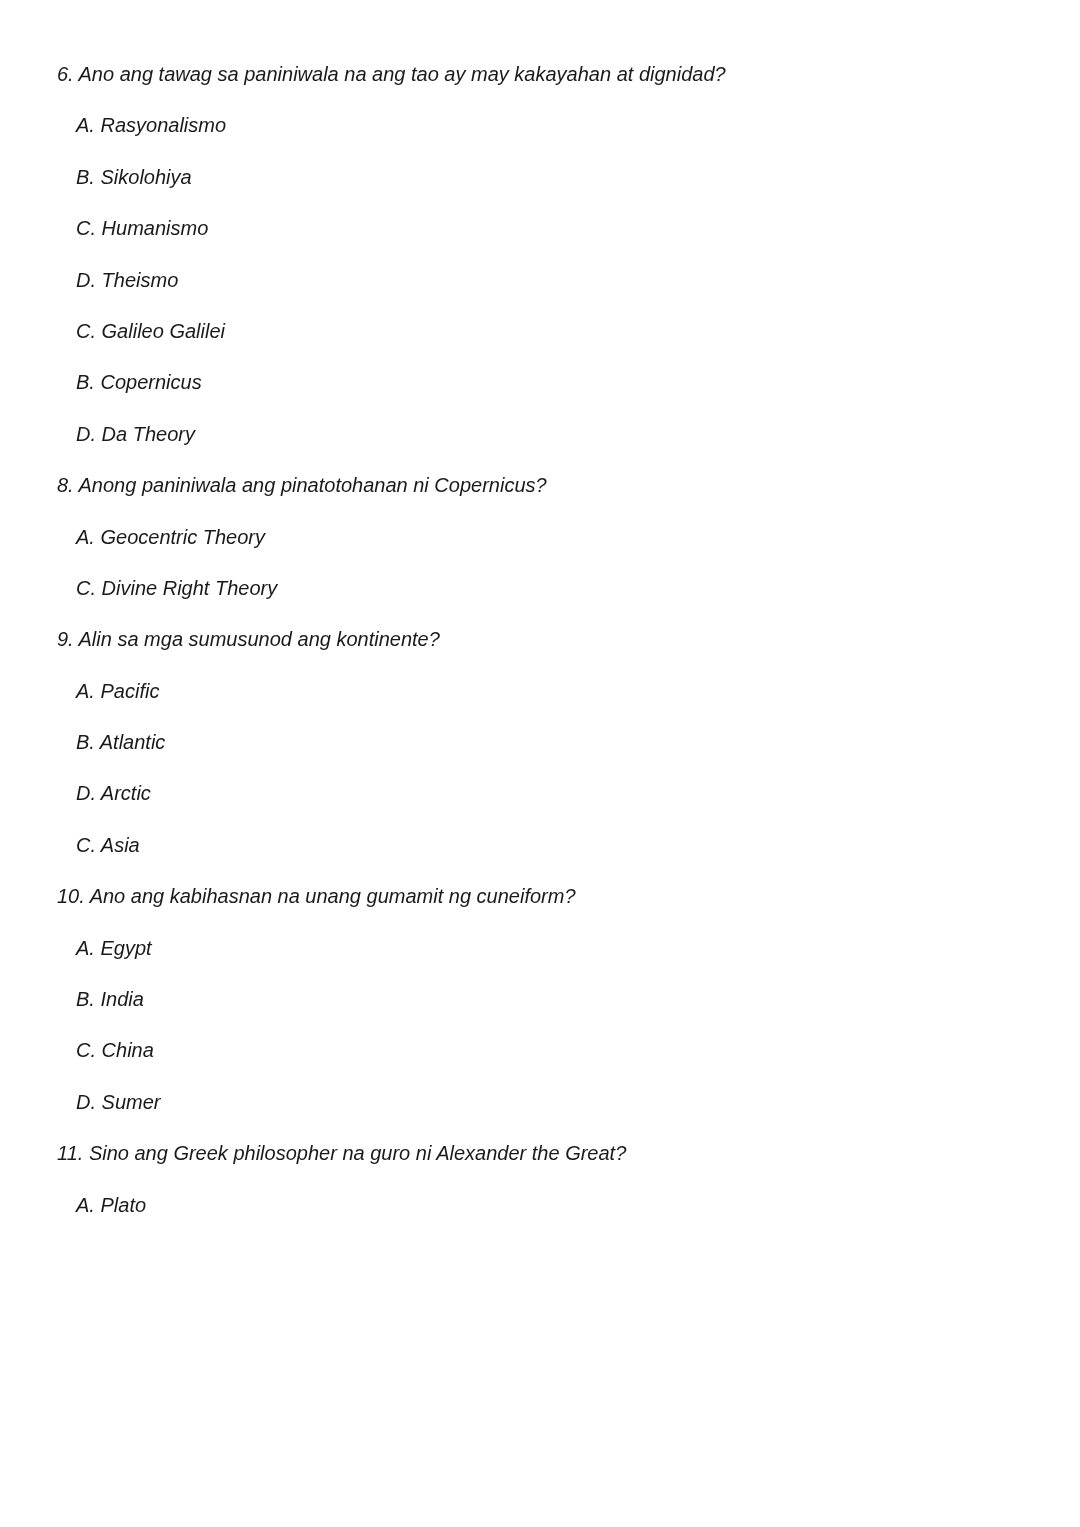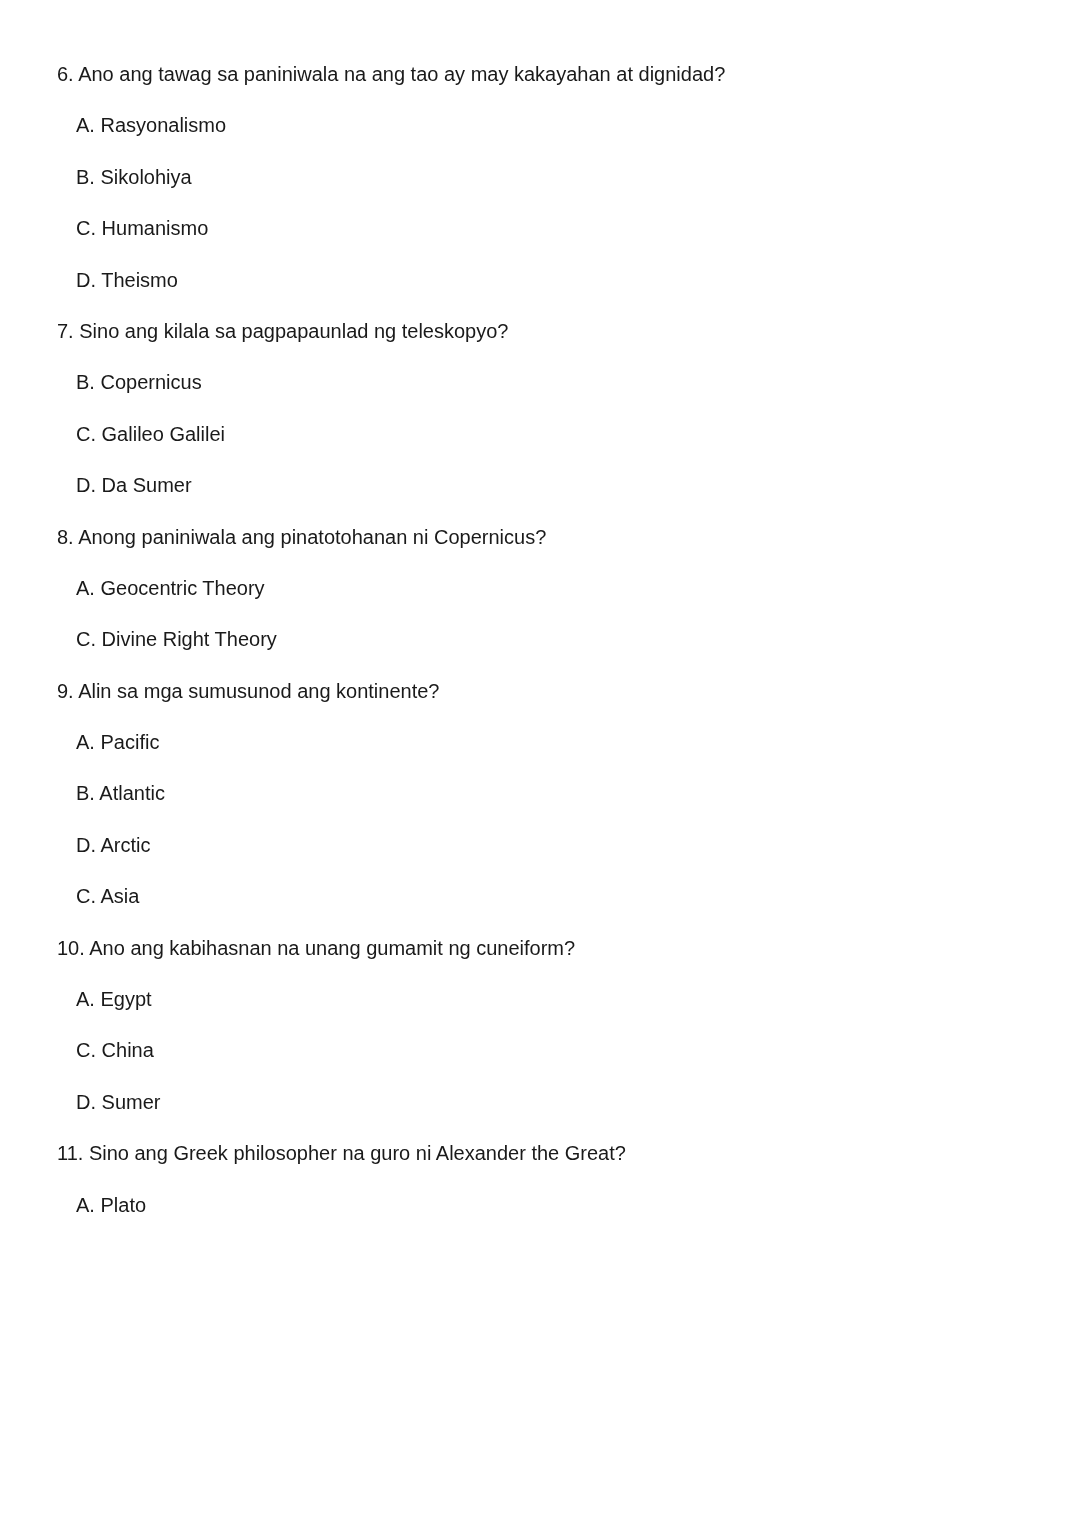--- a/index.html
+++ b/index.html
@@ -9,20 +9,21 @@
   body {
     width: 1080px;
     height: 1527px;
     background: #ffffff;
     font-family: "Liberation Sans", sans-serif;
     color: #1a1a1a;
     overflow: hidden;
   }
   .document {
     padding: 49px 30px 0 57px;
+    font-style: italic;
   }
   .line {
     height: 51.4px;
     line-height: 51.4px;
     font-size: 20px;
     white-space: nowrap;
   }
   .option {
     padding-left: 19px;
   }
@@ -46,35 +47,31 @@
   </div>
   <div class="line option">
     <span>C.</span>
     <span>Humanismo</span>
   </div>
   <div class="line option">
     <span>D.</span>
     <span>Theismo</span>
   </div>
 
-  <div class="line question">
-    <span>7.</span>
-    <span>Sino ang kilala sa pagpapaunlad ng teleskopyo?</span>
+  <div class="line option">
+    <span>C.</span>
+    <span>Galileo Galilei</span>
   </div>
   <div class="line option">
     <span>B.</span>
     <span>Copernicus</span>
   </div>
   <div class="line option">
-    <span>C.</span>
-    <span>Galileo Galilei</span>
-  </div>
-  <div class="line option">
     <span>D.</span>
-    <span>Da Sumer</span>
+    <span>Da Theory</span>
   </div>
 
   <div class="line question">
     <span>8.</span>
     <span>Anong paniniwala ang pinatotohanan ni Copernicus?</span>
   </div>
   <div class="line option">
     <span>A.</span>
     <span>Geocentric Theory</span>
   </div>
@@ -106,20 +103,24 @@
 
   <div class="line question">
     <span>10.</span>
     <span>Ano ang kabihasnan na unang gumamit ng cuneiform?</span>
   </div>
   <div class="line option">
     <span>A.</span>
     <span>Egypt</span>
   </div>
   <div class="line option">
+    <span>B.</span>
+    <span>India</span>
+  </div>
+  <div class="line option">
     <span>C.</span>
     <span>China</span>
   </div>
   <div class="line option">
     <span>D.</span>
     <span>Sumer</span>
   </div>
 
   <div class="line question">
     <span>11.</span>

